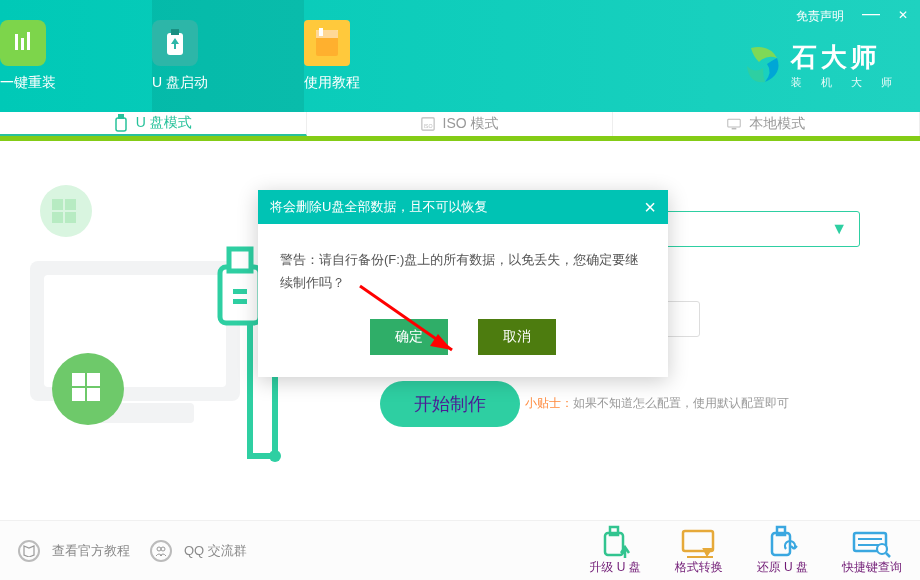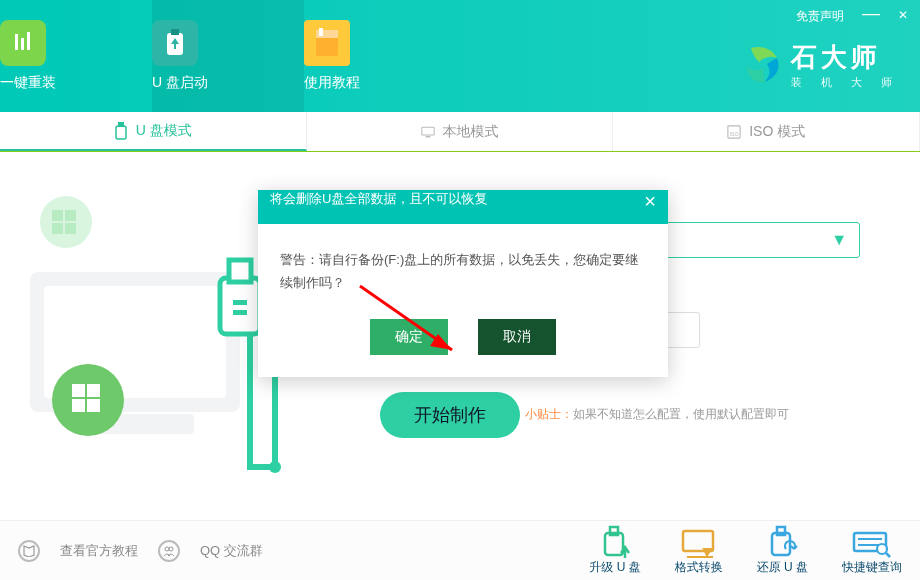--- a/index.html
+++ b/index.html
@@ -12,47 +12,47 @@
 .header-tab:nth-child(1) .icon-box{background:#7dd54b}
 .header-tab:nth-child(2) .icon-box{background:#2db6a8}
 .header-tab:nth-child(3) .icon-box{background:#ffc93c;border-radius:4px}
 .header-tab span{font-size:14px}
 .brand{position:absolute;right:20px;top:40px;display:flex;align-items:center;gap:6px;color:#fff}
 .brand-text{display:flex;flex-direction:column}
 .brand-text .t1{font-size:26px;font-weight:bold;letter-spacing:4px}
 .brand-text .t2{font-size:11px;letter-spacing:8px;opacity:.9}
 .win-controls{position:absolute;top:8px;right:12px;display:flex;align-items:flex-start;gap:18px;color:#fff;font-size:12px}
 .win-controls .dash{font-size:18px;line-height:10px}
-.subtabs{height:40px;display:flex;border-bottom:1px solid #84cc16}
+.subtabs{height:29px;display:flex;border-bottom:5px solid #84cc16}
 .subtab{flex:1;display:flex;align-items:center;justify-content:center;gap:8px;font-size:14px;cursor:pointer;color:#999;border-right:1px solid #eee}
 .subtab.active{color:#27c29b;border-bottom:2px solid #27c29b;background:#fff}
 .subtab .mini-icon{width:14px;height:18px}
 .workarea{position:relative;height:calc(580px - 112px - 42px - 60px);}
 .illus{position:absolute;left:20px;top:30px;width:280px;height:300px}
-.start-btn{position:absolute;left:380px;top:240px;width:140px;height:46px;border-radius:23px;background:#2ecfa2;color:#0f172a;border:none;font-size:18px;cursor:pointer}
+.start-btn{position:absolute;left:380px;top:240px;width:140px;height:46px;border-radius:23px;background:#2ecfa2;color:#4c1d95;border:none;font-size:18px;cursor:pointer}
 .hint{position:absolute;left:525px;top:254px;font-size:12px;color:#999}
 .hint .hl{color:#ff8a3d}
 .dropdown{position:absolute;left:400px;top:70px;width:460px;height:36px;border:1px solid #2ecfa2;border-radius:3px;display:flex;align-items:center;justify-content:flex-end;padding:0 12px}
 .dropdown .caret{color:#2ecfa2}
 .txtbox{position:absolute;left:400px;top:160px;width:300px;height:36px;border:1px solid #ddd;border-radius:3px}
 .footer{position:absolute;bottom:0;left:0;right:0;height:60px;background:#fcfcfc;border-top:1px solid #f0f0f0;display:flex;align-items:center;padding:0 18px;gap:20px}
 .foot-left{display:flex;gap:20px}
-.pill{display:flex;align-items:center;gap:20px;color:#8a8a8a;font-size:13px;cursor:pointer}
+.pill{display:flex;align-items:center;gap:12px;color:#8a8a8a;font-size:13px;cursor:pointer}
 .pill .circ{width:22px;height:22px;border:2px solid #bbb;border-radius:50%;display:flex;align-items:center;justify-content:center}
 .foot-right{margin-left:auto;display:flex;gap:34px}
-.tool{display:flex;flex-direction:column;align-items:center;font-size:12px;color:#0c4a6e;cursor:pointer}
+.tool{display:flex;flex-direction:column;align-items:center;font-size:12px;color:#701a75;cursor:pointer}
 .tool svg{width:40px;height:34px}
 .modal{position:absolute;left:258px;top:190px;width:410px;background:#fff;box-shadow:0 4px 20px rgba(0,0,0,.2);z-index:10}
-.modal-head{height:34px;background:#00c3b4;color:#fff;display:flex;align-items:flex-start;padding:0 12px;font-size:13px;justify-content:space-between}
+.modal-head{height:34px;background:#00c3b4;color:#fff;display:flex;align-items:center;padding:0 12px;font-size:13px;justify-content:space-between}
 .modal-head .x{font-size:20px;cursor:pointer;font-weight:200}
 .modal-body{padding:24px 22px 18px;font-size:13px;color:#555;line-height:1.8}
 .modal-actions{display:flex;justify-content:center;gap:30px;padding:6px 0 22px}
 .mbtn{width:78px;height:36px;border:none;color:#fff;font-size:14px;cursor:pointer}
 .mbtn.ok{background:#2fae68}
-.mbtn.cancel{background:#14532d}
+.mbtn.cancel{background:#4d7c0f}
 .arrow{position:absolute;left:352px;top:278px;z-index:11;pointer-events:none}
 </style>
 </head>
 <body>
 
 <div class="header">
   <div class="header-tabs">
     <div class="header-tab">
       <div class="icon-box">
         <svg width="24" height="22" viewBox="0 0 24 22">
@@ -104,32 +104,32 @@
 
 <div class="subtabs">
   <div class="subtab active">
     <svg class="mini-icon" viewBox="0 0 14 18">
         <rect x="2" y="4" width="10" height="13" rx="2" fill="none" stroke="#27c29b" stroke-width="1.5"></rect>
         <rect x="4" y="0" width="6" height="5" fill="#27c29b"></rect>
       </svg>
     <span>U 盘模式</span>
   </div>
   <div class="subtab">
+    <svg class="mini-icon" viewBox="0 0 16 16">
+        <rect x="1" y="1" width="14" height="14" rx="1" fill="none" stroke="#bbb" stroke-width="1.3"></rect>
+        <text x="8" y="12" font-size="6" fill="#bbb" text-anchor="middle">ISO</text>
+      </svg>
+    <span>ISO 模式</span>
+  </div>
+  <div class="subtab">
     <svg class="mini-icon" viewBox="0 0 18 14">
         <rect x="1" y="1" width="16" height="10" rx="1" fill="none" stroke="#bbb" stroke-width="1.3"></rect>
         <rect x="6" y="12" width="6" height="2" fill="#bbb"></rect>
       </svg>
     <span>本地模式</span>
-  </div>
-  <div class="subtab">
-    <svg class="mini-icon" viewBox="0 0 16 16">
-        <rect x="1" y="1" width="14" height="14" rx="1" fill="none" stroke="#bbb" stroke-width="1.3"></rect>
-        <text x="8" y="12" font-size="6" fill="#bbb" text-anchor="middle">ISO</text>
-      </svg>
-    <span>ISO 模式</span>
   </div>
 </div>
 
 <div class="workarea">
   <svg class="illus" viewBox="0 0 280 300">
     <rect x="10" y="90" width="210" height="140" rx="8" fill="#f2f3f4"></rect>
     <rect x="24" y="104" width="182" height="112" rx="4" fill="#fff"></rect>
     <rect x="56" y="232" width="118" height="20" rx="4" fill="#f2f3f4"></rect>
     <circle cx="68" cy="218" r="36" fill="#6ec96a"></circle>
     <g fill="#fff">

